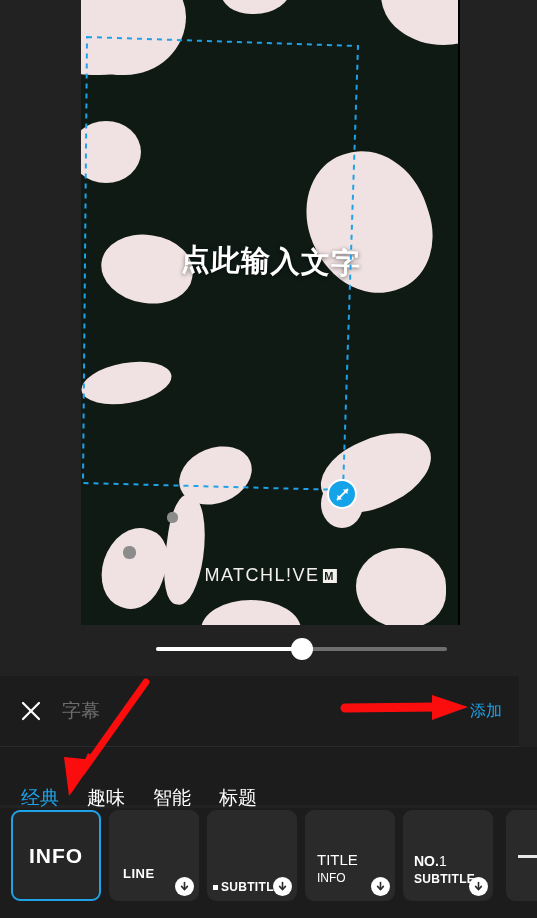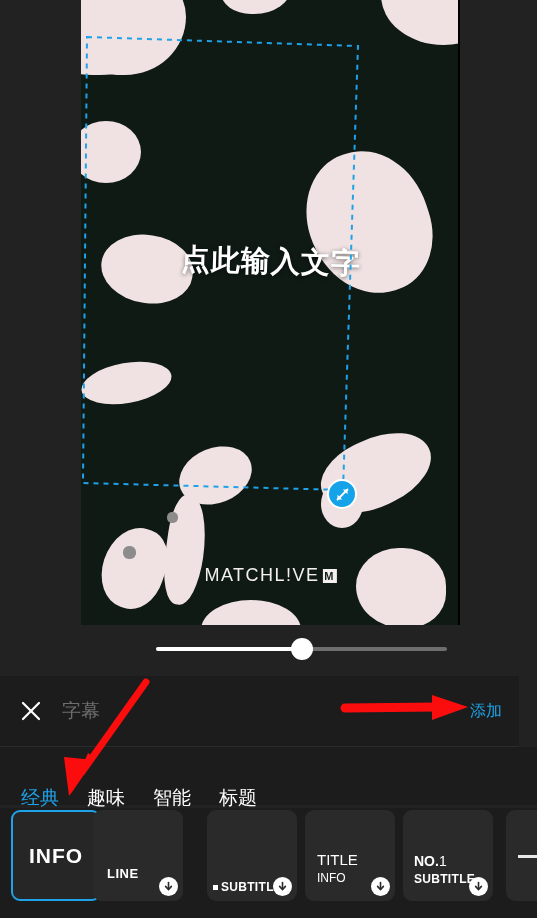--- a/index.html
+++ b/index.html
@@ -158,21 +158,21 @@
     <span class="tab">智能</span>
     <span class="tab">标题</span>
   </div>
 
   <div class="cards">
 
     <div class="card sel" style="left:11px;">
       <span class="lbl" style="left:50%;top:50%;transform:translate(-50%,-50%);font-size:21px;font-weight:bold;letter-spacing:1px;">INFO</span>
     </div>
 
-    <div class="card" style="left:93px;">
+    <div class="card" style="left:109px;">
       <span class="lbl" style="left:14px;top:56px;font-size:13px;font-weight:bold;letter-spacing:.5px;">LINE</span>
       <span class="dl">
         <svg width="11" height="11" viewBox="0 0 11 11">
             <g stroke="#2a2a2a" stroke-width="1.6" stroke-linecap="round" fill="none">
               <line x1="5.5" y1="1.5" x2="5.5" y2="8"></line>
               <polyline points="2.6,5.4 5.5,8.6 8.4,5.4"></polyline>
             </g>
           </svg>
       </span>
     </div>

